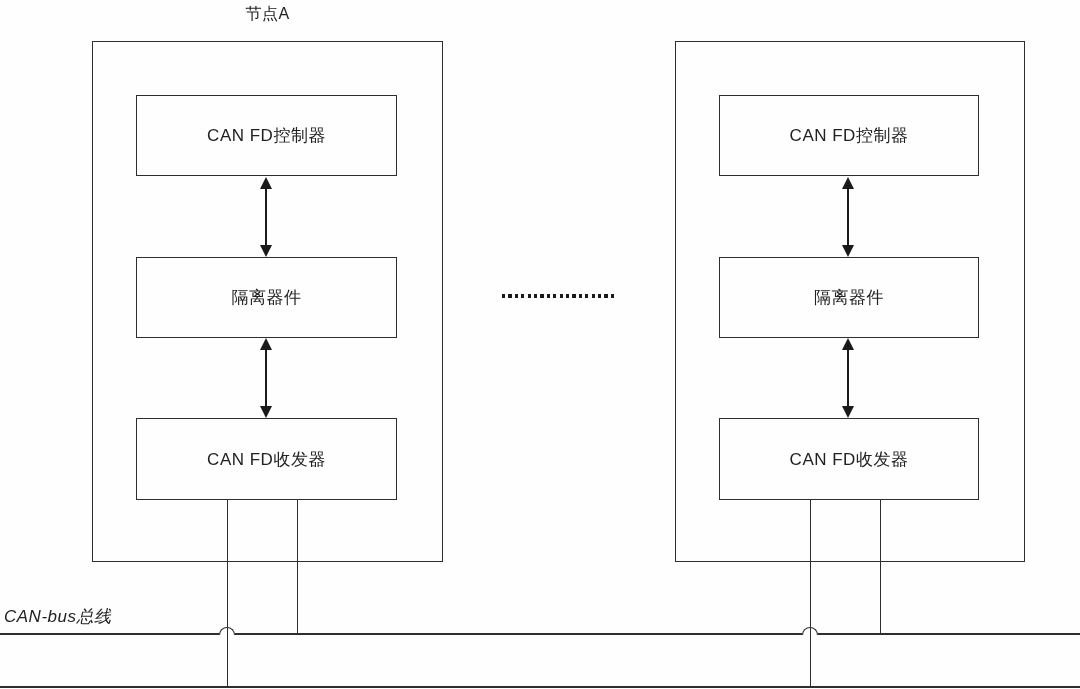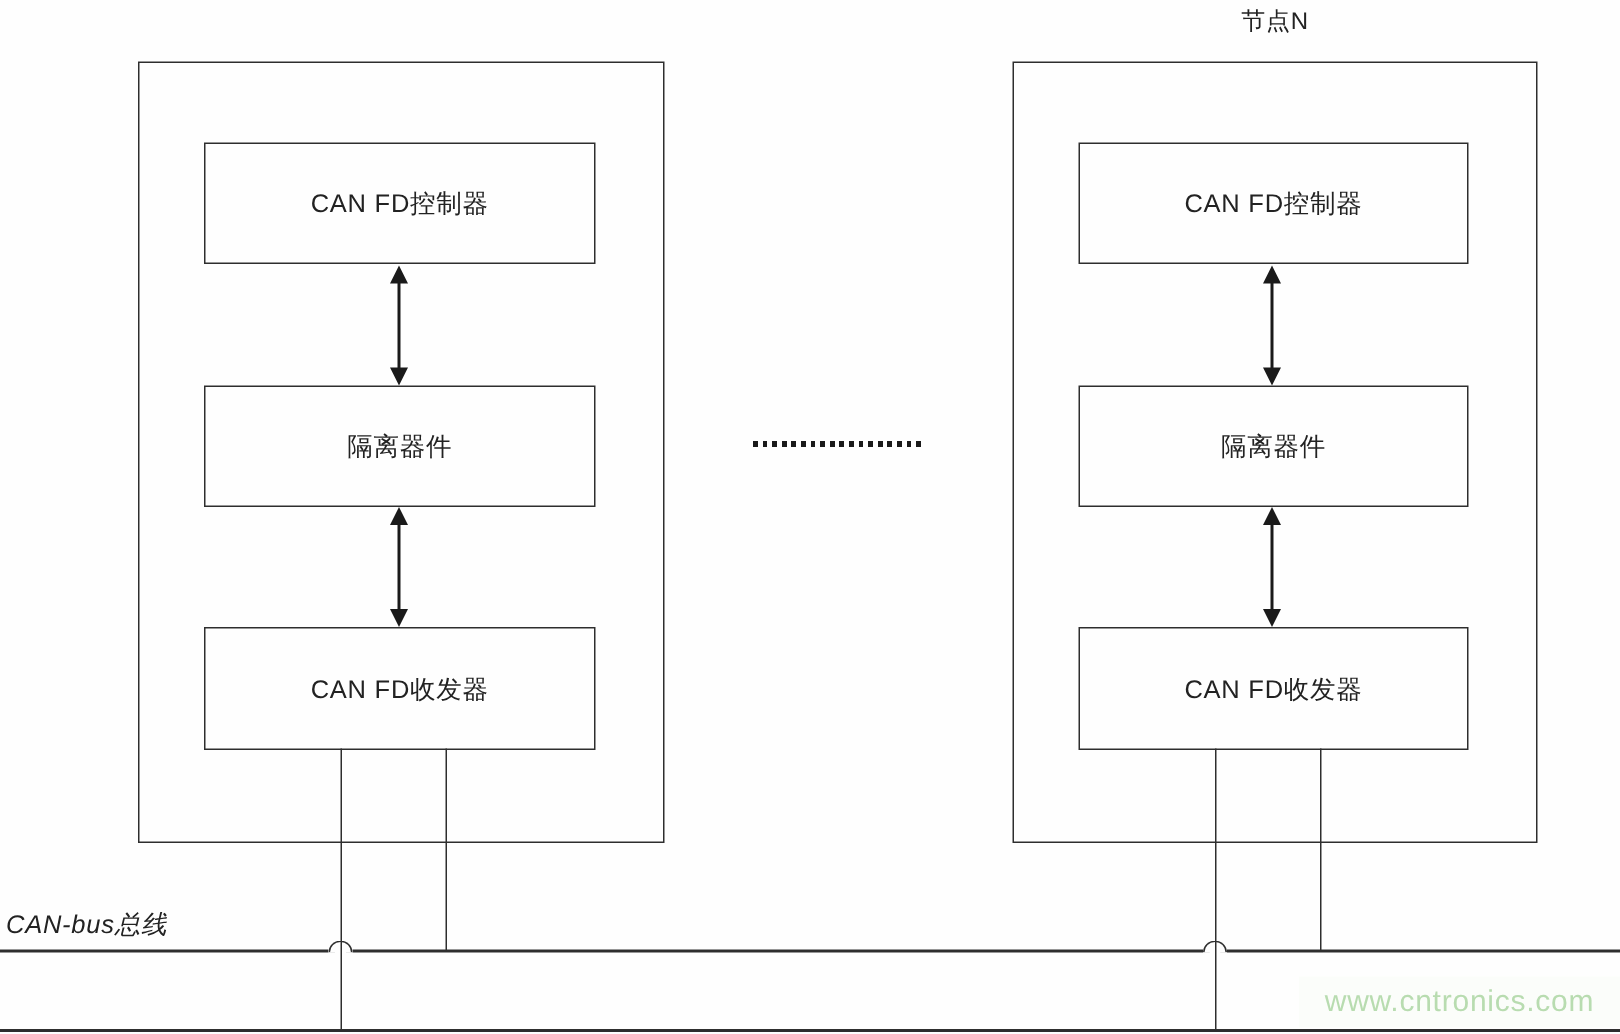--- a/index.html
+++ b/index.html
@@ -79,20 +79,21 @@
     font-size:20px;
     color:var(--watermark,#b8dcb0);
     letter-spacing:0.5px;
   }
 </style>
 </head>
 <body>
 
 <div class="canvas">
 
+  <div class="abs node-title" style="left:92px;top:4px;width:351px;">节点A</div>
 
   <div class="abs node-outline" style="left:92px;top:41px;width:351px;height:521px;">
 
     <div class="abs block" style="left:43px;top:53px;width:261px;height:81px;">
       <span>CAN FD控制器</span>
     </div>
 
     <div class="abs v-arrow" style="left:165px;top:135px;height:80px;">
       <span class="head-up"></span>
       <span class="shaft"></span>
@@ -109,21 +110,20 @@
       <span class="head-down"></span>
     </div>
 
     <div class="abs block" style="left:43px;top:376px;width:261px;height:82px;">
       <span>CAN FD收发器</span>
     </div>
   </div>
 
   <div class="abs dots" style="left:502px;top:294px;width:112px;"></div>
 
-  <div class="abs node-title" style="left:675px;top:4px;width:350px;">节点N</div>
 
   <div class="abs node-outline" style="left:675px;top:41px;width:350px;height:521px;">
 
     <div class="abs block" style="left:43px;top:53px;width:260px;height:81px;">
       <span>CAN FD控制器</span>
     </div>
 
     <div class="abs v-arrow" style="left:164px;top:135px;height:80px;">
       <span class="head-up"></span>
       <span class="shaft"></span>
@@ -151,19 +151,16 @@
   <div class="abs wire-v" style="left:879.5px;top:499px;height:135px;"></div>
 
   <div class="abs bus-label" style="left:4px;top:605px;font-style:italic;">CAN-bus总线</div>
 
   <div class="abs wire-h" style="left:0;top:633px;width:219px;"></div>
   <div class="abs hop-arc" style="left:219px;top:626.5px;"></div>
   <div class="abs wire-h" style="left:235px;top:633px;width:567px;"></div>
   <div class="abs hop-arc" style="left:802px;top:626.5px;"></div>
   <div class="abs wire-h" style="left:818px;top:633px;width:262px;"></div>
 
-  <div class="abs watermark-box" style="left:866px;top:651px;width:214px;height:34px;">
-    <span class="watermark-text">www.cntronics.com</span>
-  </div>
 
   <div class="abs wire-h" style="left:0;top:686px;width:1080px;height:2px;"></div>
 
 </div>
 
 </body></html>

